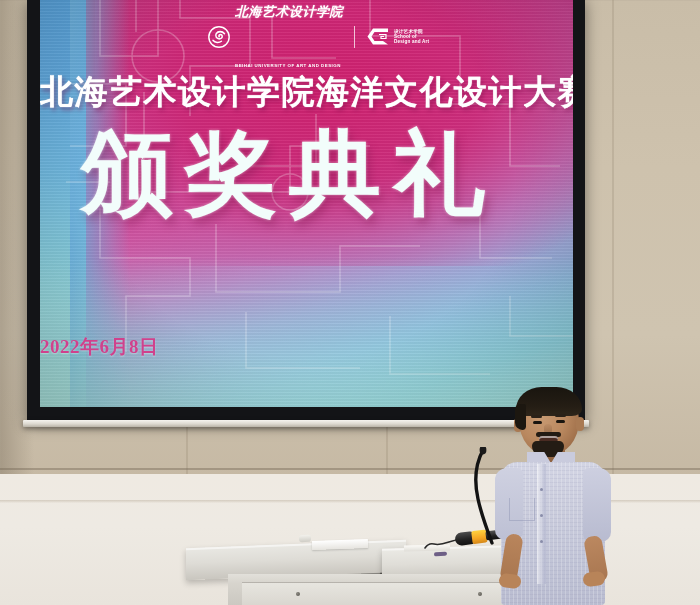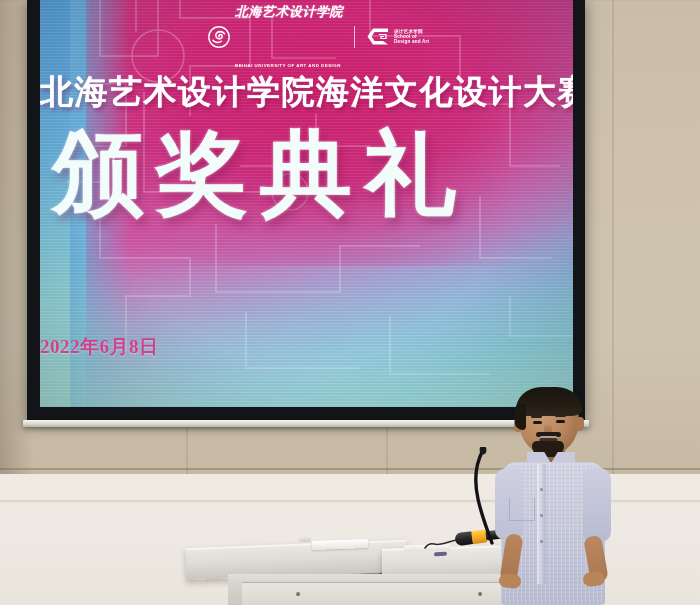--- a/index.html
+++ b/index.html
@@ -241,21 +241,21 @@
     text-shadow:
       0 0 1px rgba(255,255,255,.8),
       2px 3px 4px rgba(120,10,70,.45);
     white-space: nowrap;
   }
 
   .slide-headline {
     position: absolute;
     left: 0; top: 130px;
     width: 457px;
-    text-align: left;
+    text-align: right;
     z-index: 6;
     font-family: "Liberation Serif", "DejaVu Serif", serif;
     font-weight: bold;
     font-size: 92px;
     letter-spacing: 12px;
     text-indent: 12px;
     color: #f2fdfb;
     text-shadow:
       0 0 3px rgba(255,255,255,.55),
       4px 6px 9px rgba(130,20,80,.38);

